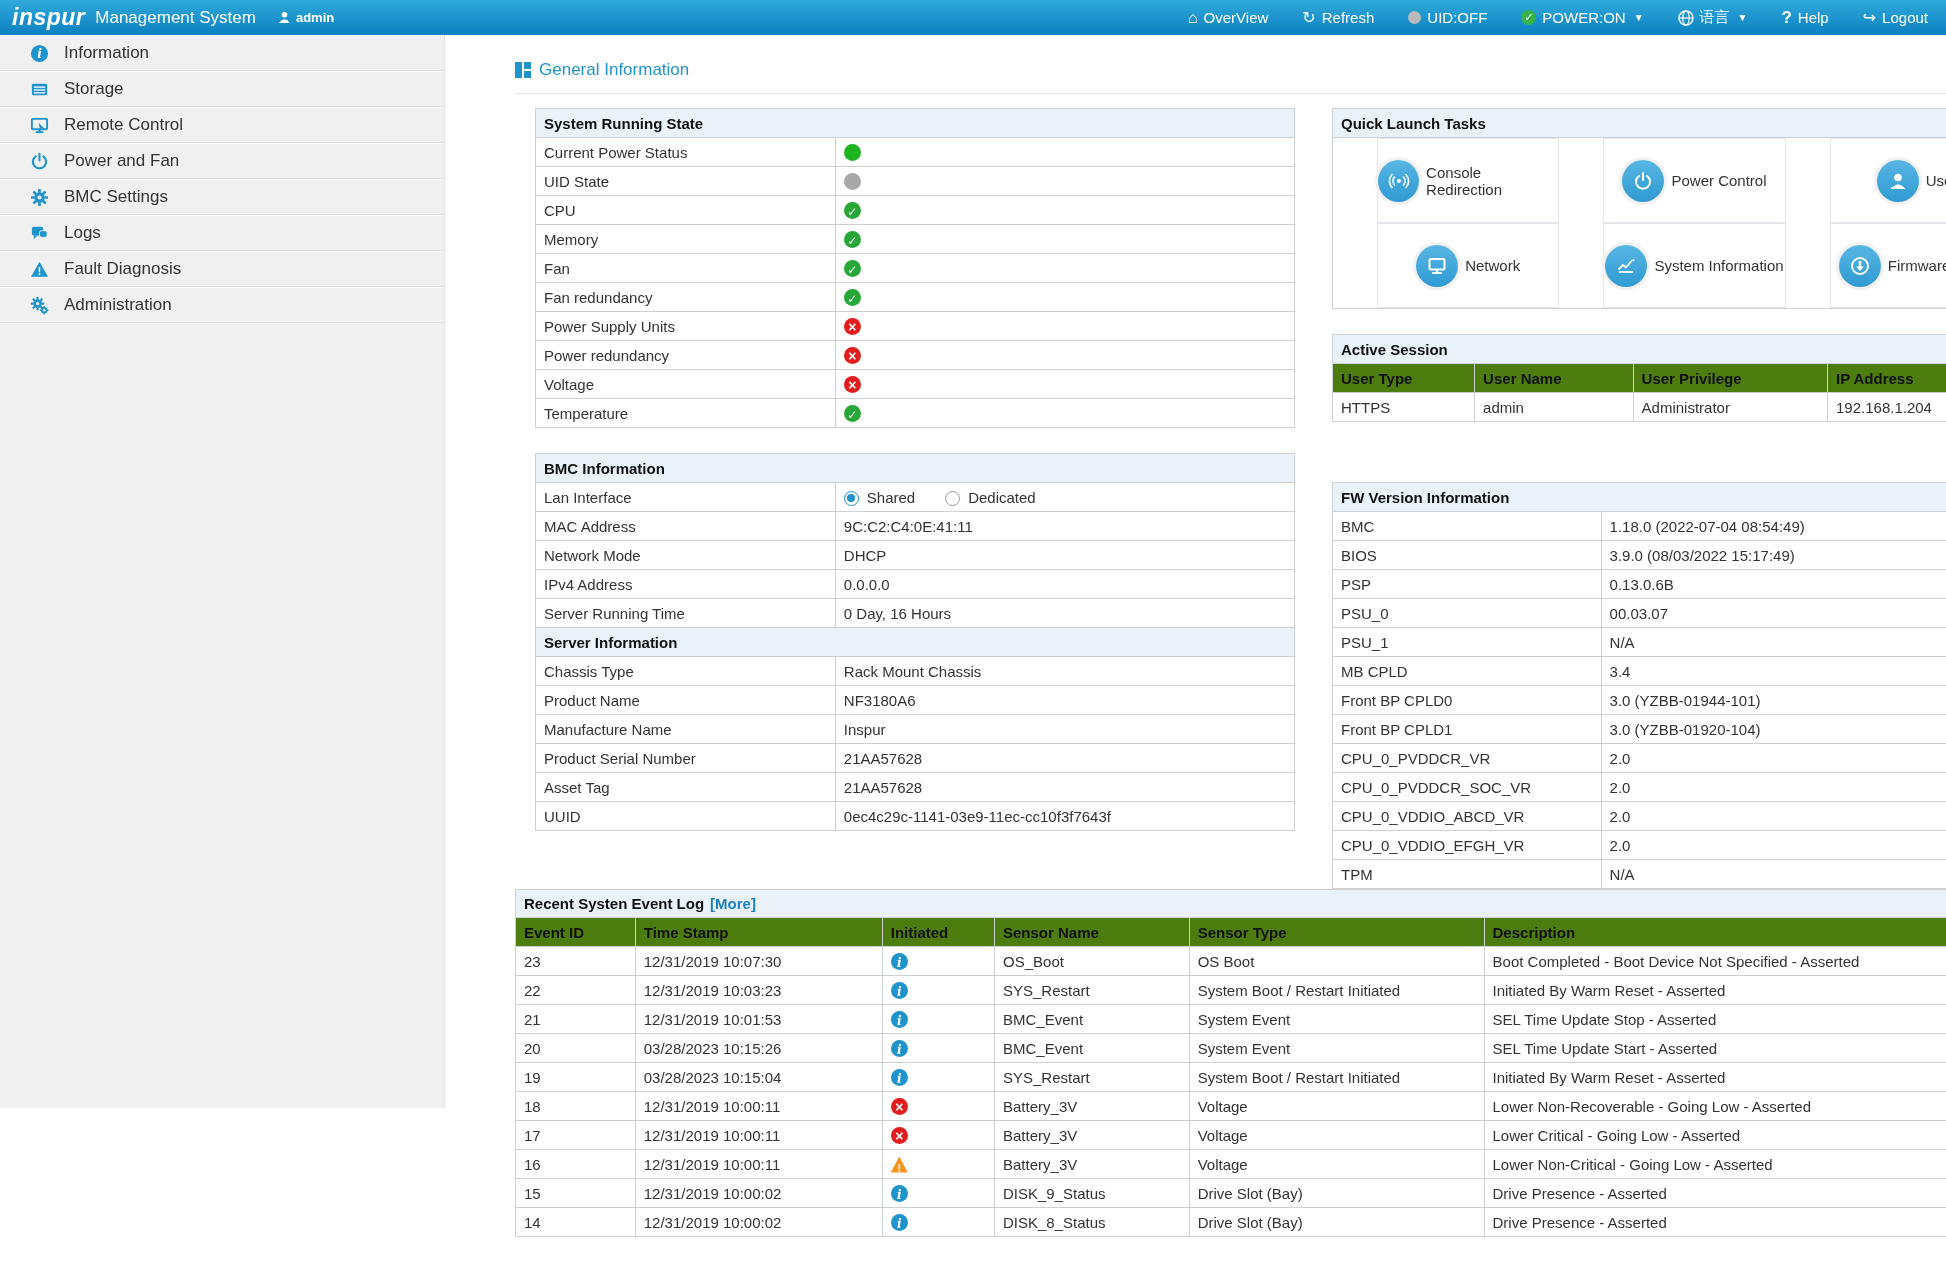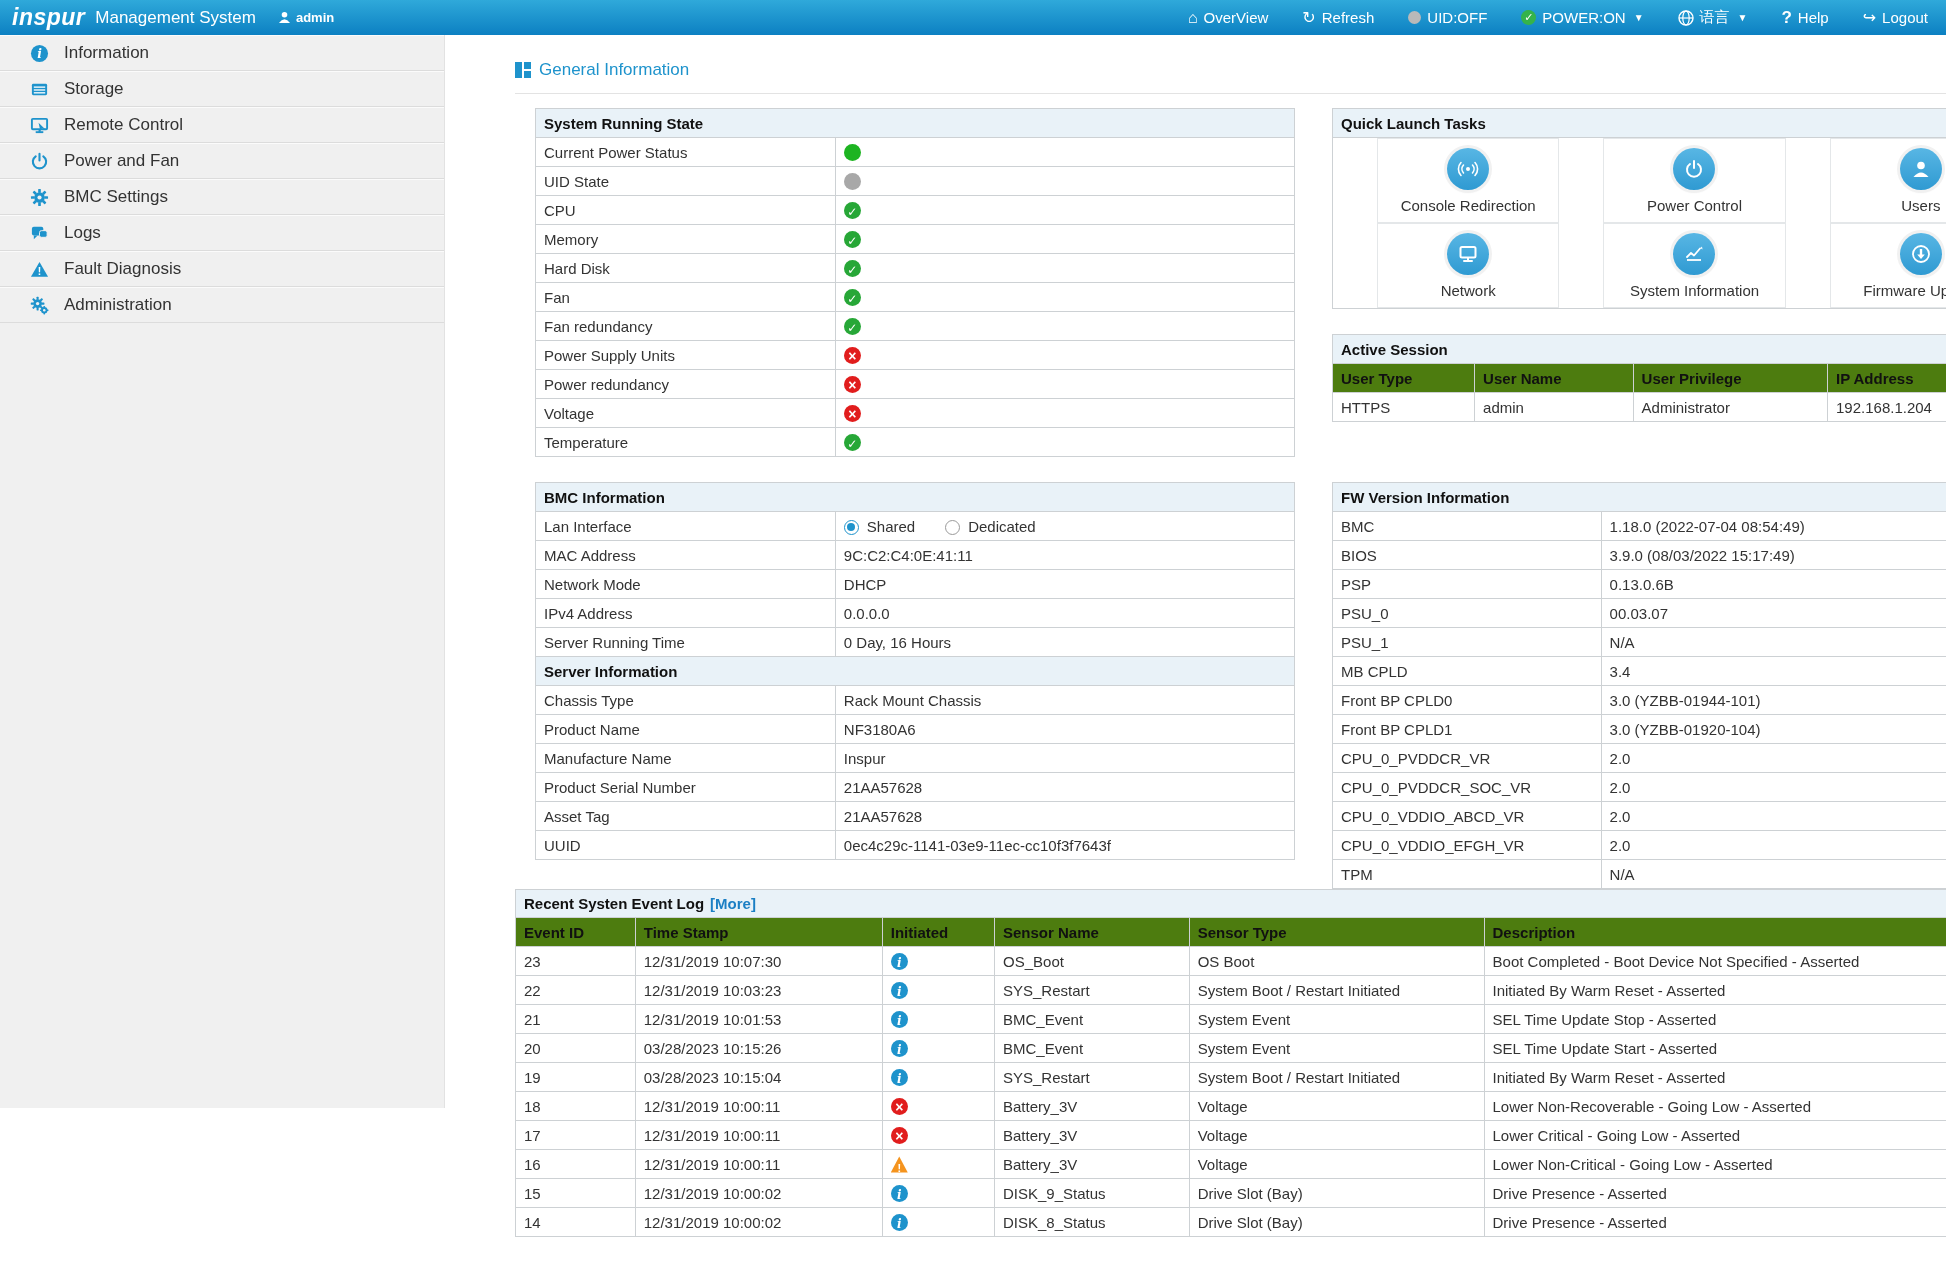--- a/index.html
+++ b/index.html
@@ -65,21 +65,21 @@
   
   .radio-row { display:flex; align-items:flex-end; gap:8px; }
   .radio { width:15px; height:15px; border:1px solid #9a9a9a; border-radius:50%; background:#fff;
     display:inline-flex; align-items:center; justify-content:center; cursor:pointer; }
   .radio.checked { border-color:#1e93cc; }
   .radio.checked::after { content:""; width:8px; height:8px; border-radius:50%; background:#1e93cc; }
   .radio-lbl { margin-right:22px; }
 
   
   .ql-grid { display:grid; grid-template-columns:1fr 1fr 1fr; border:1px solid #cdd1d4; border-top:none; }
-  .ql-cell { height:85px; border:1px solid #e4e7e9; display:flex; flex-direction:column;
+  .ql-cell { height:85px; border:1px solid #e4e7e9; display:flex; flex-direction:row;
     align-items:center; justify-content:center; gap:7px; cursor:pointer;margin-left:44px; }
   .ql-disc { width:42px; height:42px; border-radius:50%; background:linear-gradient(#58b6e4,#2f9ad2);
     box-shadow:0 0 0 3px #f1f1f1,0 1px 3px rgba(0,0,0,0.25); display:flex; align-items:center; justify-content:center; }
   .ql-disc svg { width:22px; height:22px; }
   .ql-label { font-size:15px; color:#333; }
 
   
   .log-wrap { }
   .log-title-band { border:1px solid #cdd1d4; background:#e9f2f8; height:29px; display:flex;
     align-items:center; padding:0 8px; font-size:15px; font-weight:bold; color:#111; gap:6px; }
@@ -267,24 +267,20 @@
             <tr>
               <td class="lblcol">CPU</td>
               <td><span class="st ok"></span></td>
             </tr>
 
             <tr>
               <td class="lblcol">Memory</td>
               <td><span class="st ok"></span></td>
             </tr>
 
-            <tr>
-              <td class="lblcol">Hard Disk</td>
-              <td><span class="st ok"></span></td>
-            </tr>
 
             <tr>
               <td class="lblcol">Fan</td>
               <td><span class="st ok"></span></td>
             </tr>
 
             <tr>
               <td class="lblcol">Fan redundancy</td>
               <td><span class="st ok"></span></td>
             </tr>

